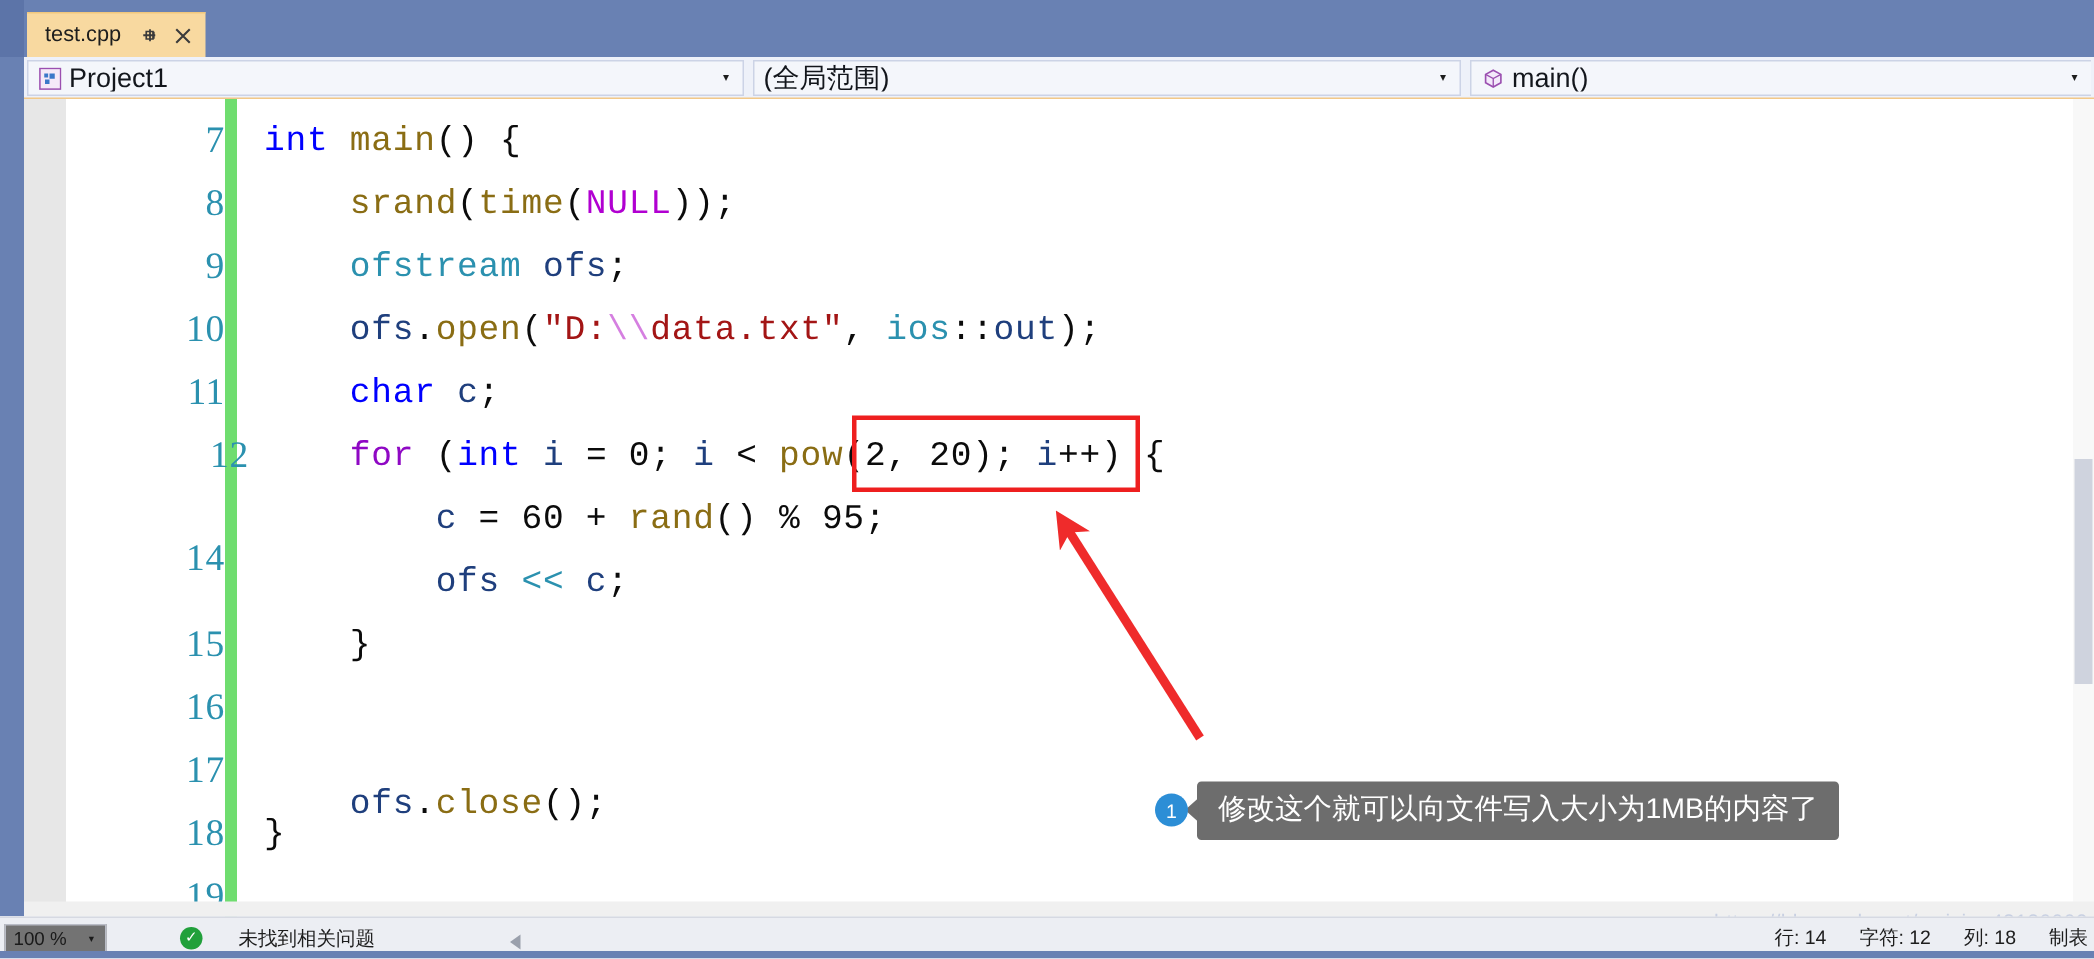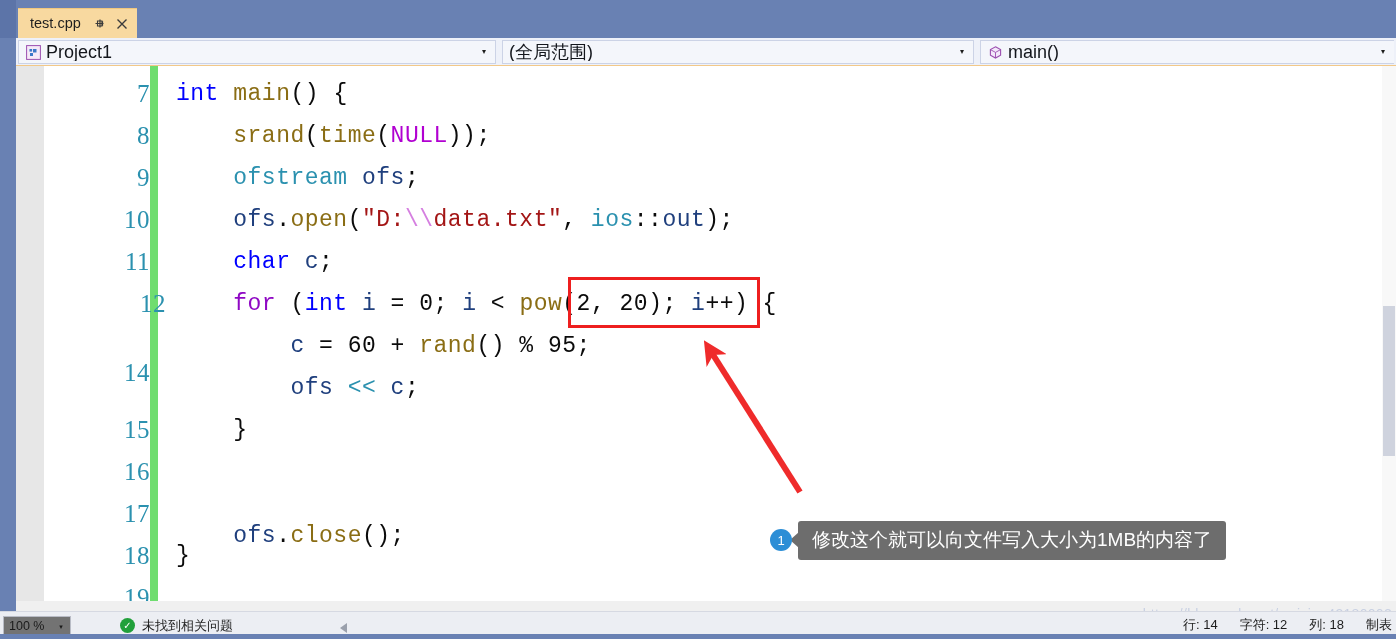--- a/index.html
+++ b/index.html
@@ -282,21 +282,21 @@
     position: absolute; left: 120px; top: 6px;
     display: flex; align-items: center;
   }
   .ok-icon {
     width: 15px; height: 15px; border-radius: 50%;
     background: #21a03b;
     display: inline-flex; align-items: center; justify-content: center;
     color: #ffffff; font-size: 10px; line-height: 1;
     flex: 0 0 auto;
   }
-  .status-ok-text { margin-left: 7px; font-size: 13px; color: #1d1d1d; line-height: 1; }
+  .status-ok-text { margin-left: 24px; font-size: 13px; color: #1d1d1d; line-height: 1; }
 
   .status-scroll-left {
     position: absolute; left: 340px; top: 11px;
     width: 0; height: 0;
     border-top: 5px solid transparent;
     border-bottom: 5px solid transparent;
     border-right: 7px solid #9aa0ac;
   }
 
   .status-right {

